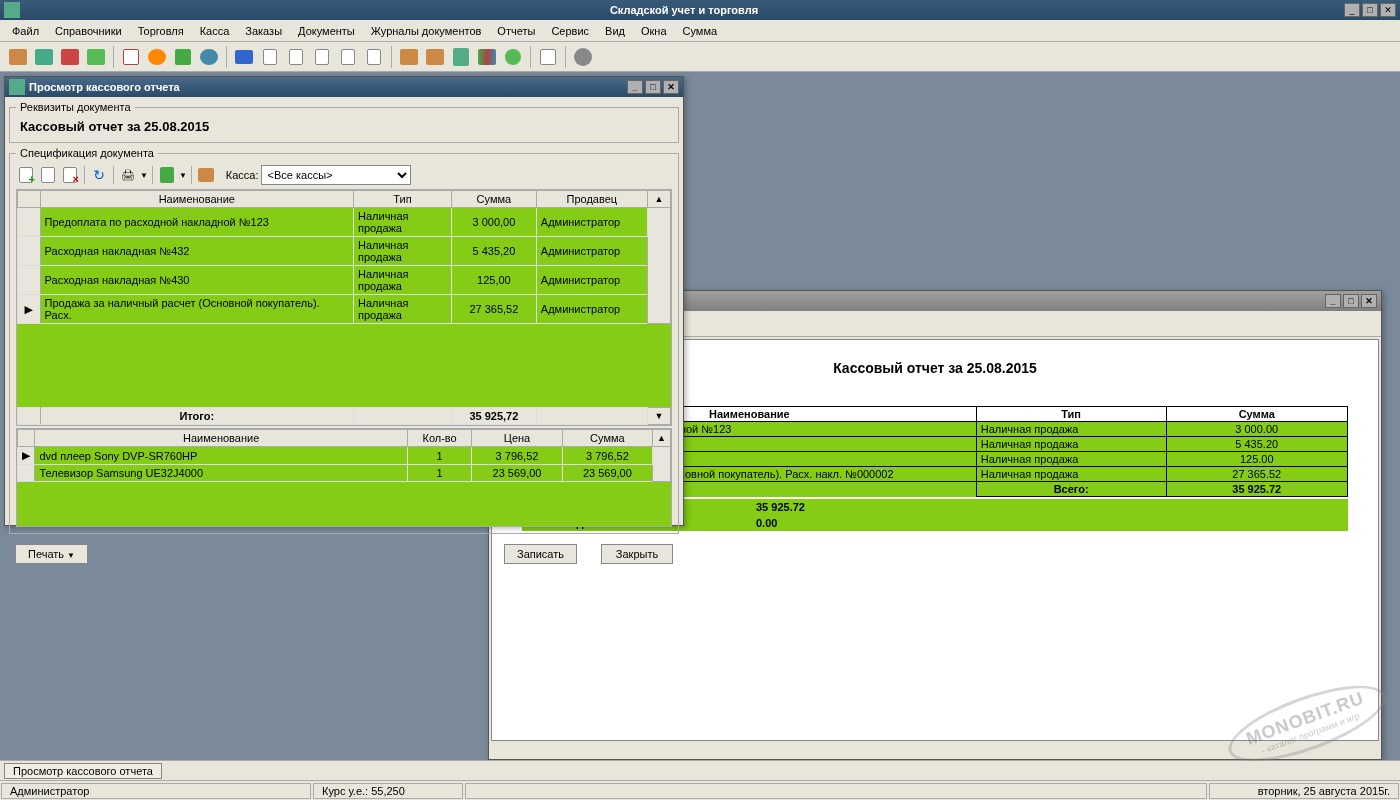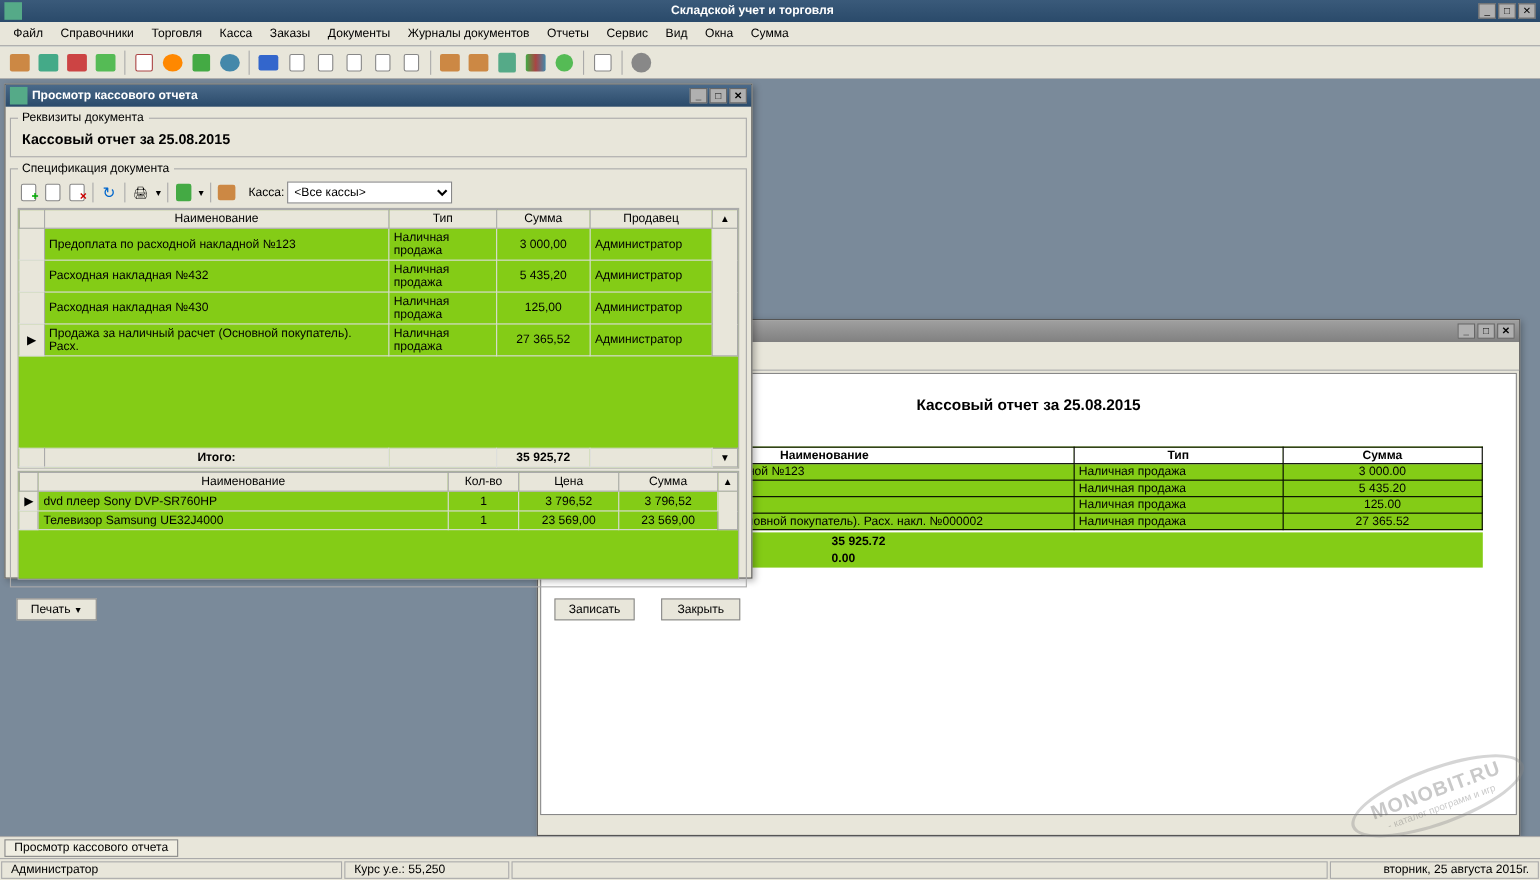--- a/index.html
+++ b/index.html
@@ -211,20 +211,25 @@
             <tr>
                   <td>ходная накладная №430</td>
                   <td>Наличная продажа</td>
                   <td class="num">125.00</td>
                 </tr>
             <tr>
                   <td>дажа за наличный расчет (Основной покупатель). Расх. накл. №000002</td>
                   <td>Наличная продажа</td>
                   <td class="num">27 365.52</td>
                 </tr>
+            <tr>
+                  <td style="border-left:none;border-bottom:none"></td>
+                  <td class="num" style="font-weight:bold">Всего:</td>
+                  <td class="num" style="font-weight:bold">35 925.72</td>
+                </tr>
           </tbody>
             </table>
         </div>
         <div style="margin-top:2px">
           <table style="border:none">
             <tbody>
                 <tr>
                   <td style="border:none;font-weight:bold;width:230px">Всего получено:</td>
                   <td style="border:none;font-weight:bold">35 925.72</td>
                 </tr>

